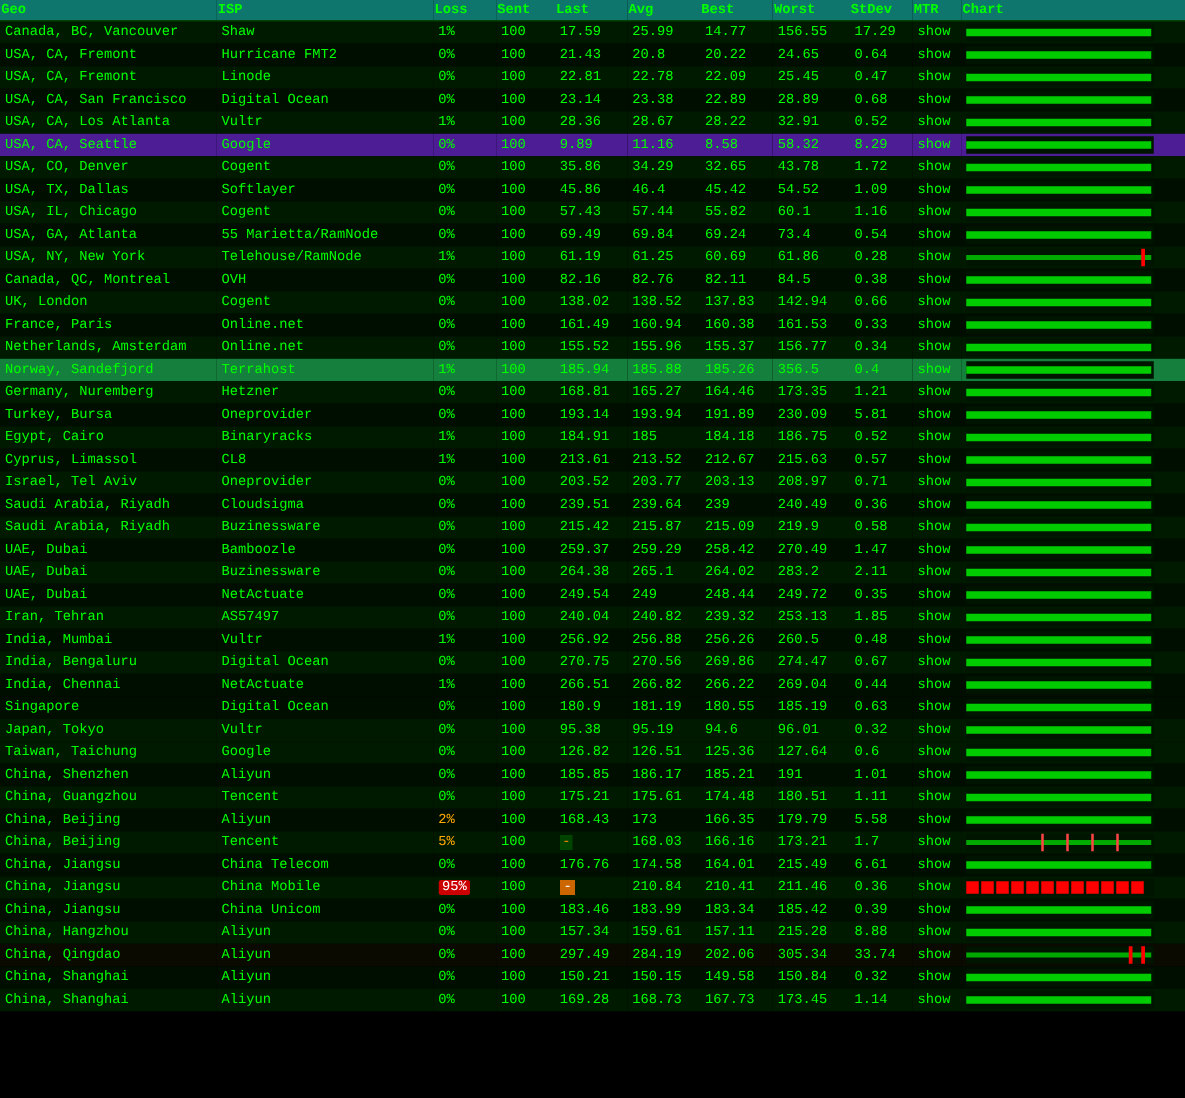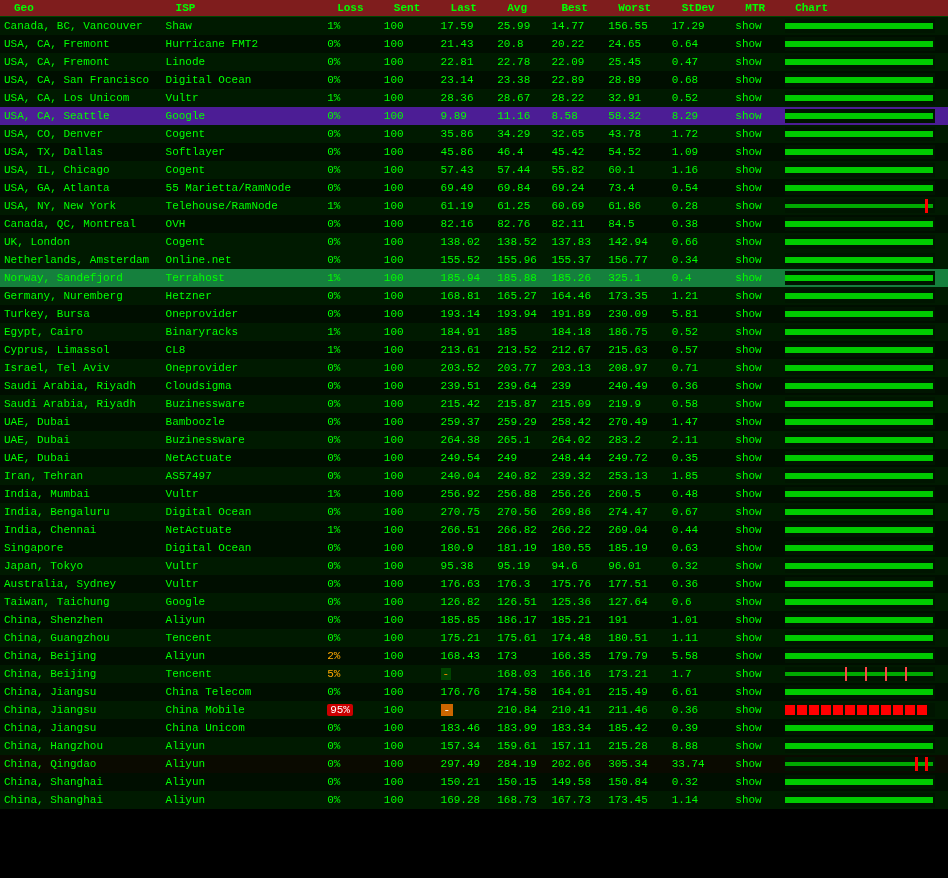--- a/index.html
+++ b/index.html
@@ -8,23 +8,23 @@
       color: #00ff00;
       font-family: 'Courier New', monospace;
       font-size: 11px;
       overflow: hidden;
     }
     table {
       width: 948px;
       border-collapse: collapse;
     }
     th {
-      background: #7f1d1d;
+      background: #0f766e;
       color: #00ff00;
-      padding: 2px 14px;
+      padding: 2px 1px;
       text-align: left;
       font-weight: bold;
       border-bottom: 1px solid #004400;
       white-space: nowrap;
     }
     td {
       padding: 1px 4px;
       white-space: nowrap;
       height: 16px;
       line-height: 16px;
@@ -126,21 +126,21 @@
           <td class="col-worst">28.89</td>
           <td class="col-stdev">0.68</td>
           <td class="col-mtr" style="color: rgb(0, 255, 0); cursor: pointer;">show</td>
           <td class="col-chart">
             <div style="position: relative; width: 150px; height: 14px; background: rgb(0, 21, 0);">
               <div style="position: absolute; left: 0px; width: 148px; top: 4px; height: 6px; background: rgb(0, 204, 0);"></div>
             </div>
           </td>
         </tr>
         <tr style="background: rgb(0, 26, 0);">
-          <td class="col-geo">USA, CA, Los Unicom</td>
+          <td class="col-geo">USA, CA, Los Atlanta</td>
           <td class="col-isp">Vultr</td>
           <td class="col-loss">1%</td>
           <td class="col-sent">100</td>
           <td class="col-last">28.36</td>
           <td class="col-avg">28.67</td>
           <td class="col-best">28.22</td>
           <td class="col-worst">32.91</td>
           <td class="col-stdev">0.52</td>
           <td class="col-mtr" style="color: rgb(0, 255, 0); cursor: pointer;">show</td>
           <td class="col-chart">
@@ -279,20 +279,37 @@
           <td class="col-best">137.83</td>
           <td class="col-worst">142.94</td>
           <td class="col-stdev">0.66</td>
           <td class="col-mtr" style="color: rgb(0, 255, 0); cursor: pointer;">show</td>
           <td class="col-chart">
             <div style="position: relative; width: 150px; height: 14px; background: rgb(0, 21, 0);">
               <div style="position: absolute; left: 0px; width: 148px; top: 4px; height: 6px; background: rgb(0, 204, 0);"></div>
             </div>
           </td>
         </tr>
+        <tr style="background: rgb(0, 14, 0);">
+          <td class="col-geo">France, Paris</td>
+          <td class="col-isp">Online.net</td>
+          <td class="col-loss">0%</td>
+          <td class="col-sent">100</td>
+          <td class="col-last">161.49</td>
+          <td class="col-avg">160.94</td>
+          <td class="col-best">160.38</td>
+          <td class="col-worst">161.53</td>
+          <td class="col-stdev">0.33</td>
+          <td class="col-mtr" style="color: rgb(0, 255, 0); cursor: pointer;">show</td>
+          <td class="col-chart">
+            <div style="position: relative; width: 150px; height: 14px; background: rgb(0, 21, 0);">
+              <div style="position: absolute; left: 0px; width: 148px; top: 4px; height: 6px; background: rgb(0, 204, 0);"></div>
+            </div>
+          </td>
+        </tr>
         <tr style="background: rgb(0, 26, 0);">
           <td class="col-geo">Netherlands, Amsterdam</td>
           <td class="col-isp">Online.net</td>
           <td class="col-loss">0%</td>
           <td class="col-sent">100</td>
           <td class="col-last">155.52</td>
           <td class="col-avg">155.96</td>
           <td class="col-best">155.37</td>
           <td class="col-worst">156.77</td>
           <td class="col-stdev">0.34</td>
@@ -304,21 +321,21 @@
           </td>
         </tr>
         <tr style="background: #15803d;">
           <td class="col-geo">Norway, Sandefjord</td>
           <td class="col-isp">Terrahost</td>
           <td class="col-loss">1%</td>
           <td class="col-sent">100</td>
           <td class="col-last">185.94</td>
           <td class="col-avg">185.88</td>
           <td class="col-best">185.26</td>
-          <td class="col-worst">325.1</td>
+          <td class="col-worst">356.5</td>
           <td class="col-stdev">0.4</td>
           <td class="col-mtr" style="color: rgb(0, 255, 0); cursor: pointer;">show</td>
           <td class="col-chart">
             <div style="position: relative; width: 150px; height: 14px; background: rgb(0, 21, 0);">
               <div style="position: absolute; left: 0px; width: 148px; top: 4px; height: 6px; background: rgb(0, 204, 0);"></div>
             </div>
           </td>
         </tr>
         <tr style="background: rgb(0, 26, 0);">
           <td class="col-geo">Germany, Nuremberg</td>
@@ -578,37 +595,20 @@
         <tr style="background: rgb(0, 26, 0);">
           <td class="col-geo">Japan, Tokyo</td>
           <td class="col-isp">Vultr</td>
           <td class="col-loss">0%</td>
           <td class="col-sent">100</td>
           <td class="col-last">95.38</td>
           <td class="col-avg">95.19</td>
           <td class="col-best">94.6</td>
           <td class="col-worst">96.01</td>
           <td class="col-stdev">0.32</td>
-          <td class="col-mtr" style="color: rgb(0, 255, 0); cursor: pointer;">show</td>
-          <td class="col-chart">
-            <div style="position: relative; width: 150px; height: 14px; background: rgb(0, 21, 0);">
-              <div style="position: absolute; left: 0px; width: 148px; top: 4px; height: 6px; background: rgb(0, 204, 0);"></div>
-            </div>
-          </td>
-        </tr>
-        <tr style="background: rgb(0, 14, 0);">
-          <td class="col-geo">Australia, Sydney</td>
-          <td class="col-isp">Vultr</td>
-          <td class="col-loss">0%</td>
-          <td class="col-sent">100</td>
-          <td class="col-last">176.63</td>
-          <td class="col-avg">176.3</td>
-          <td class="col-best">175.76</td>
-          <td class="col-worst">177.51</td>
-          <td class="col-stdev">0.36</td>
           <td class="col-mtr" style="color: rgb(0, 255, 0); cursor: pointer;">show</td>
           <td class="col-chart">
             <div style="position: relative; width: 150px; height: 14px; background: rgb(0, 21, 0);">
               <div style="position: absolute; left: 0px; width: 148px; top: 4px; height: 6px; background: rgb(0, 204, 0);"></div>
             </div>
           </td>
         </tr>
         <tr style="background: rgb(0, 26, 0);">
           <td class="col-geo">Taiwan, Taichung</td>
           <td class="col-isp">Google</td>

